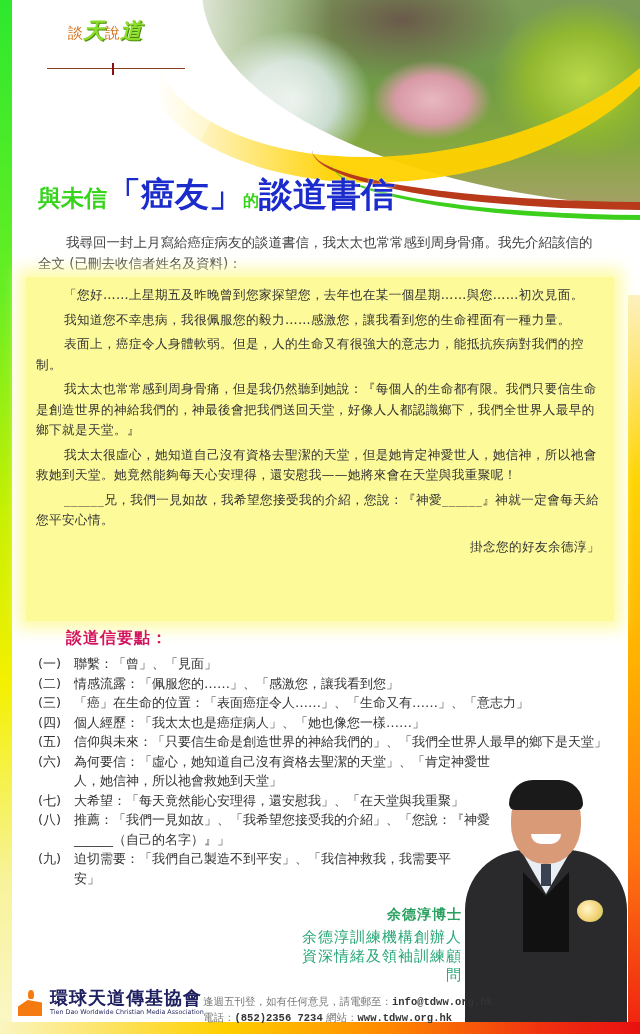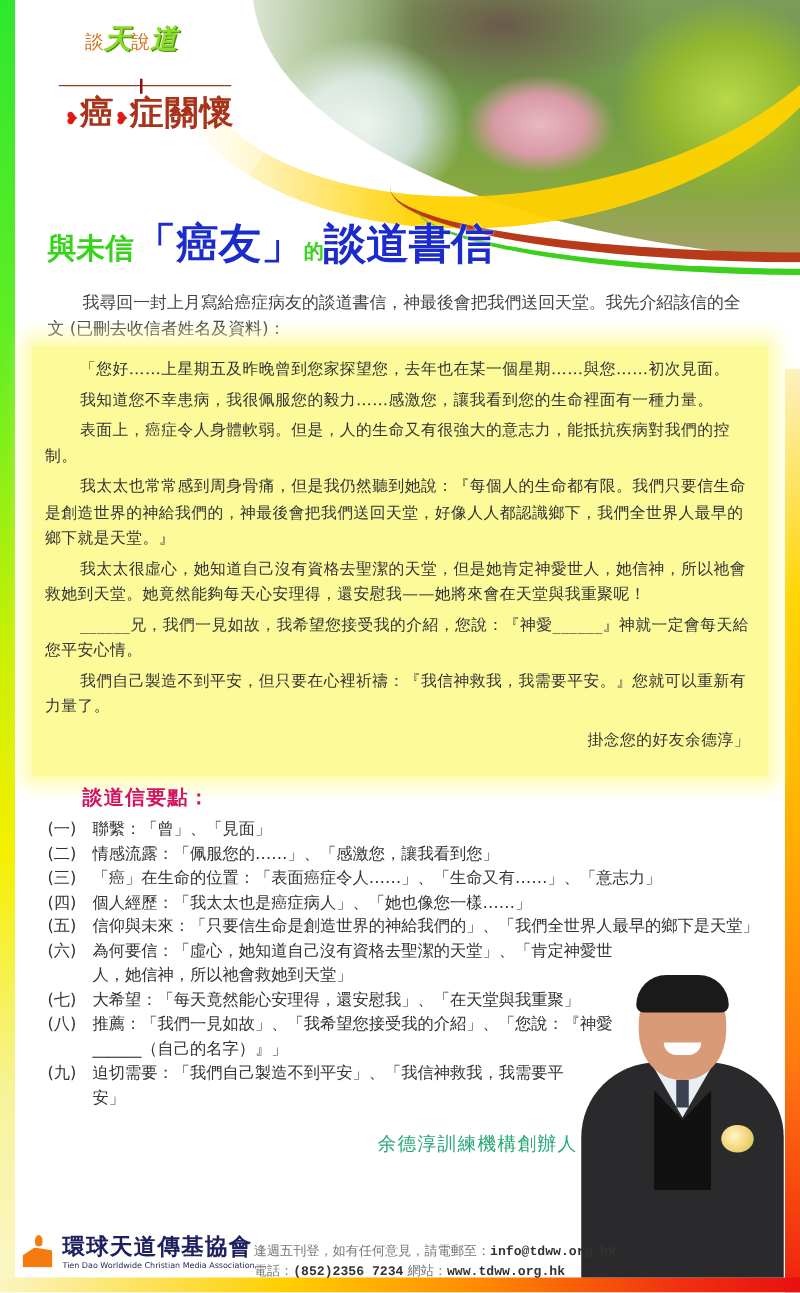--- a/index.html
+++ b/index.html
@@ -106,21 +106,21 @@
   .p-smile { position: absolute; left: 66px; top: 52px; width: 30px; height: 10px; background: #fff; border-radius: 0 0 14px 14px; }
   .p-flower { position: absolute; left: 112px; top: 118px; width: 26px; height: 22px; background: radial-gradient(circle at 40% 40%, #fff6c8, #f0d070 60%, #9ad060 100%); border-radius: 50%; }
 
   
   .author { position: absolute; left: 290px; top: 906px; width: 172px; text-align: right; font-family: "DejaVu Serif", serif; color: #2aa878; }
   .author .name { font-size: 14px; font-weight: bold; color: #2aa060; font-family: "DejaVu Sans", sans-serif; letter-spacing: 1px; margin-bottom: 4px; }
   .author .line { font-size: 15px; line-height: 19px; letter-spacing: 1px; }
   .author .url { font-size: 13.5px; line-height: 20px; font-family: "Liberation Serif", serif; }
 
   
-  .org { position: absolute; left: 18px; top: 988px; display: flex; align-items: flex-start; }
+  .org { position: absolute; left: 18px; top: 988px; display: flex; align-items: flex-end; }
   .org-icon { position: relative; width: 24px; height: 26px; margin-right: 8px; }
   .org-icon .flame { position: absolute; left: 10px; top: 0; width: 6px; height: 9px; background: #f57a10; border-radius: 50% 50% 40% 40%; }
   .org-icon .block { position: absolute; left: 0; top: 10px; width: 24px; height: 16px; background: #f57a10; clip-path: polygon(0 100%, 0 40%, 40% 0, 100% 15%, 100% 100%); }
   .org-name-zh { font-size: 18px; font-weight: bold; color: #1f2060; letter-spacing: 1px; line-height: 20px; }
   .org-name-en { font-size: 6.4px; color: #2a2a60; line-height: 8px; }
   .contact { position: absolute; left: 203px; top: 994px; font-size: 10.5px; line-height: 15px; color: #777; white-space: nowrap; }
   .contact b { color: #333; font-family: Liberation Mono, monospace; }
 </style>
 </head>
 <body>
@@ -137,40 +137,36 @@
   <div class="swoosh-red"></div>
   <div class="swoosh-green"></div>
   <div class="hero-fade"></div>
 
   <div class="logo">
     <div class="logo-top" style="left:26px;top:6px;">
       <span class="small">談</span><span class="big">天</span><span class="small">說</span><span class="big">道</span>
     </div>
     <div class="logo-line"></div>
     <div class="logo-dot"></div>
-    <div class="logo-bottom">
-      <span class="heart">❥</span><span>癌</span><span class="heart">❥</span><span>症</span><span>關懷</span>
-    </div>
   </div>
 </div>
 
 <h1 class="title">
   <span class="t-green">與未信</span><span class="t-blue">「癌友」</span><span class="t-green-small">的</span><span class="t-blue">談道書信</span>
 </h1>
 
-<p class="intro">我尋回一封上月寫給癌症病友的談道書信，神最後會把我們送回天堂。我先介紹該信的全文 (已刪去收信者姓名及資料)：</p>
+<p class="intro">我尋回一封上月寫給癌症病友的談道書信，我太太也常常感到周身骨痛。我先介紹該信的全文 (已刪去收信者姓名及資料)：</p>
 
 <div class="letter">
   <p>「您好……上星期五及昨晚曾到您家探望您，去年也在某一個星期……與您……初次見面。</p>
   <p>我知道您不幸患病，我很佩服您的毅力……感激您，讓我看到您的生命裡面有一種力量。</p>
   <p>表面上，癌症令人身體軟弱。但是，人的生命又有很強大的意志力，能抵抗疾病對我們的控制。</p>
   <p>我太太也常常感到周身骨痛，但是我仍然聽到她說：『每個人的生命都有限。我們只要信生命是創造世界的神給我們的，神最後會把我們送回天堂，好像人人都認識鄉下，我們全世界人最早的鄉下就是天堂。』</p>
   <p>我太太很虛心，她知道自己沒有資格去聖潔的天堂，但是她肯定神愛世人，她信神，所以祂會救她到天堂。她竟然能夠每天心安理得，還安慰我——她將來會在天堂與我重聚呢！</p>
   <p>______兄，我們一見如故，我希望您接受我的介紹，您說：『神愛______』神就一定會每天給您平安心情。</p>
-  <p>我們自己製造不到平安，但只要在心裡祈禱：『我信神救我，我需要平安。』您就可以重新有力量了。</p>
   <p class="sign">掛念您的好友余德淳」</p>
 </div>
 
 <h2 class="points-title">談道信要點：</h2>
 <ul class="points">
   <li>
       <span class="num">(一)</span>
       <span class="txt">聯繫：「曾」、「見面」</span>
     </li>
   <li>
@@ -212,21 +208,23 @@
   <div class="p-shirt"></div>
   <div class="p-vest"></div>
   <div class="p-tie"></div>
   <div class="p-head"></div>
   <div class="p-hair"></div>
   <div class="p-smile"></div>
   <div class="p-flower"></div>
 </div>
 
 <div class="author">
+  <div class="name">余德淳博士</div>
   <div class="line">余德淳訓練機構創辦人</div>
+  <div class="line">資深情緒及領袖訓練顧問</div>
 </div>
 
 <div class="org">
   <div class="org-icon">
     <div class="flame"></div>
       <div class="block"></div>
   </div>
   <div>
     <div class="org-name-zh">環球天道傳基協會</div>
     <div class="org-name-en">Tien Dao Worldwide Christian Media Association</div>

